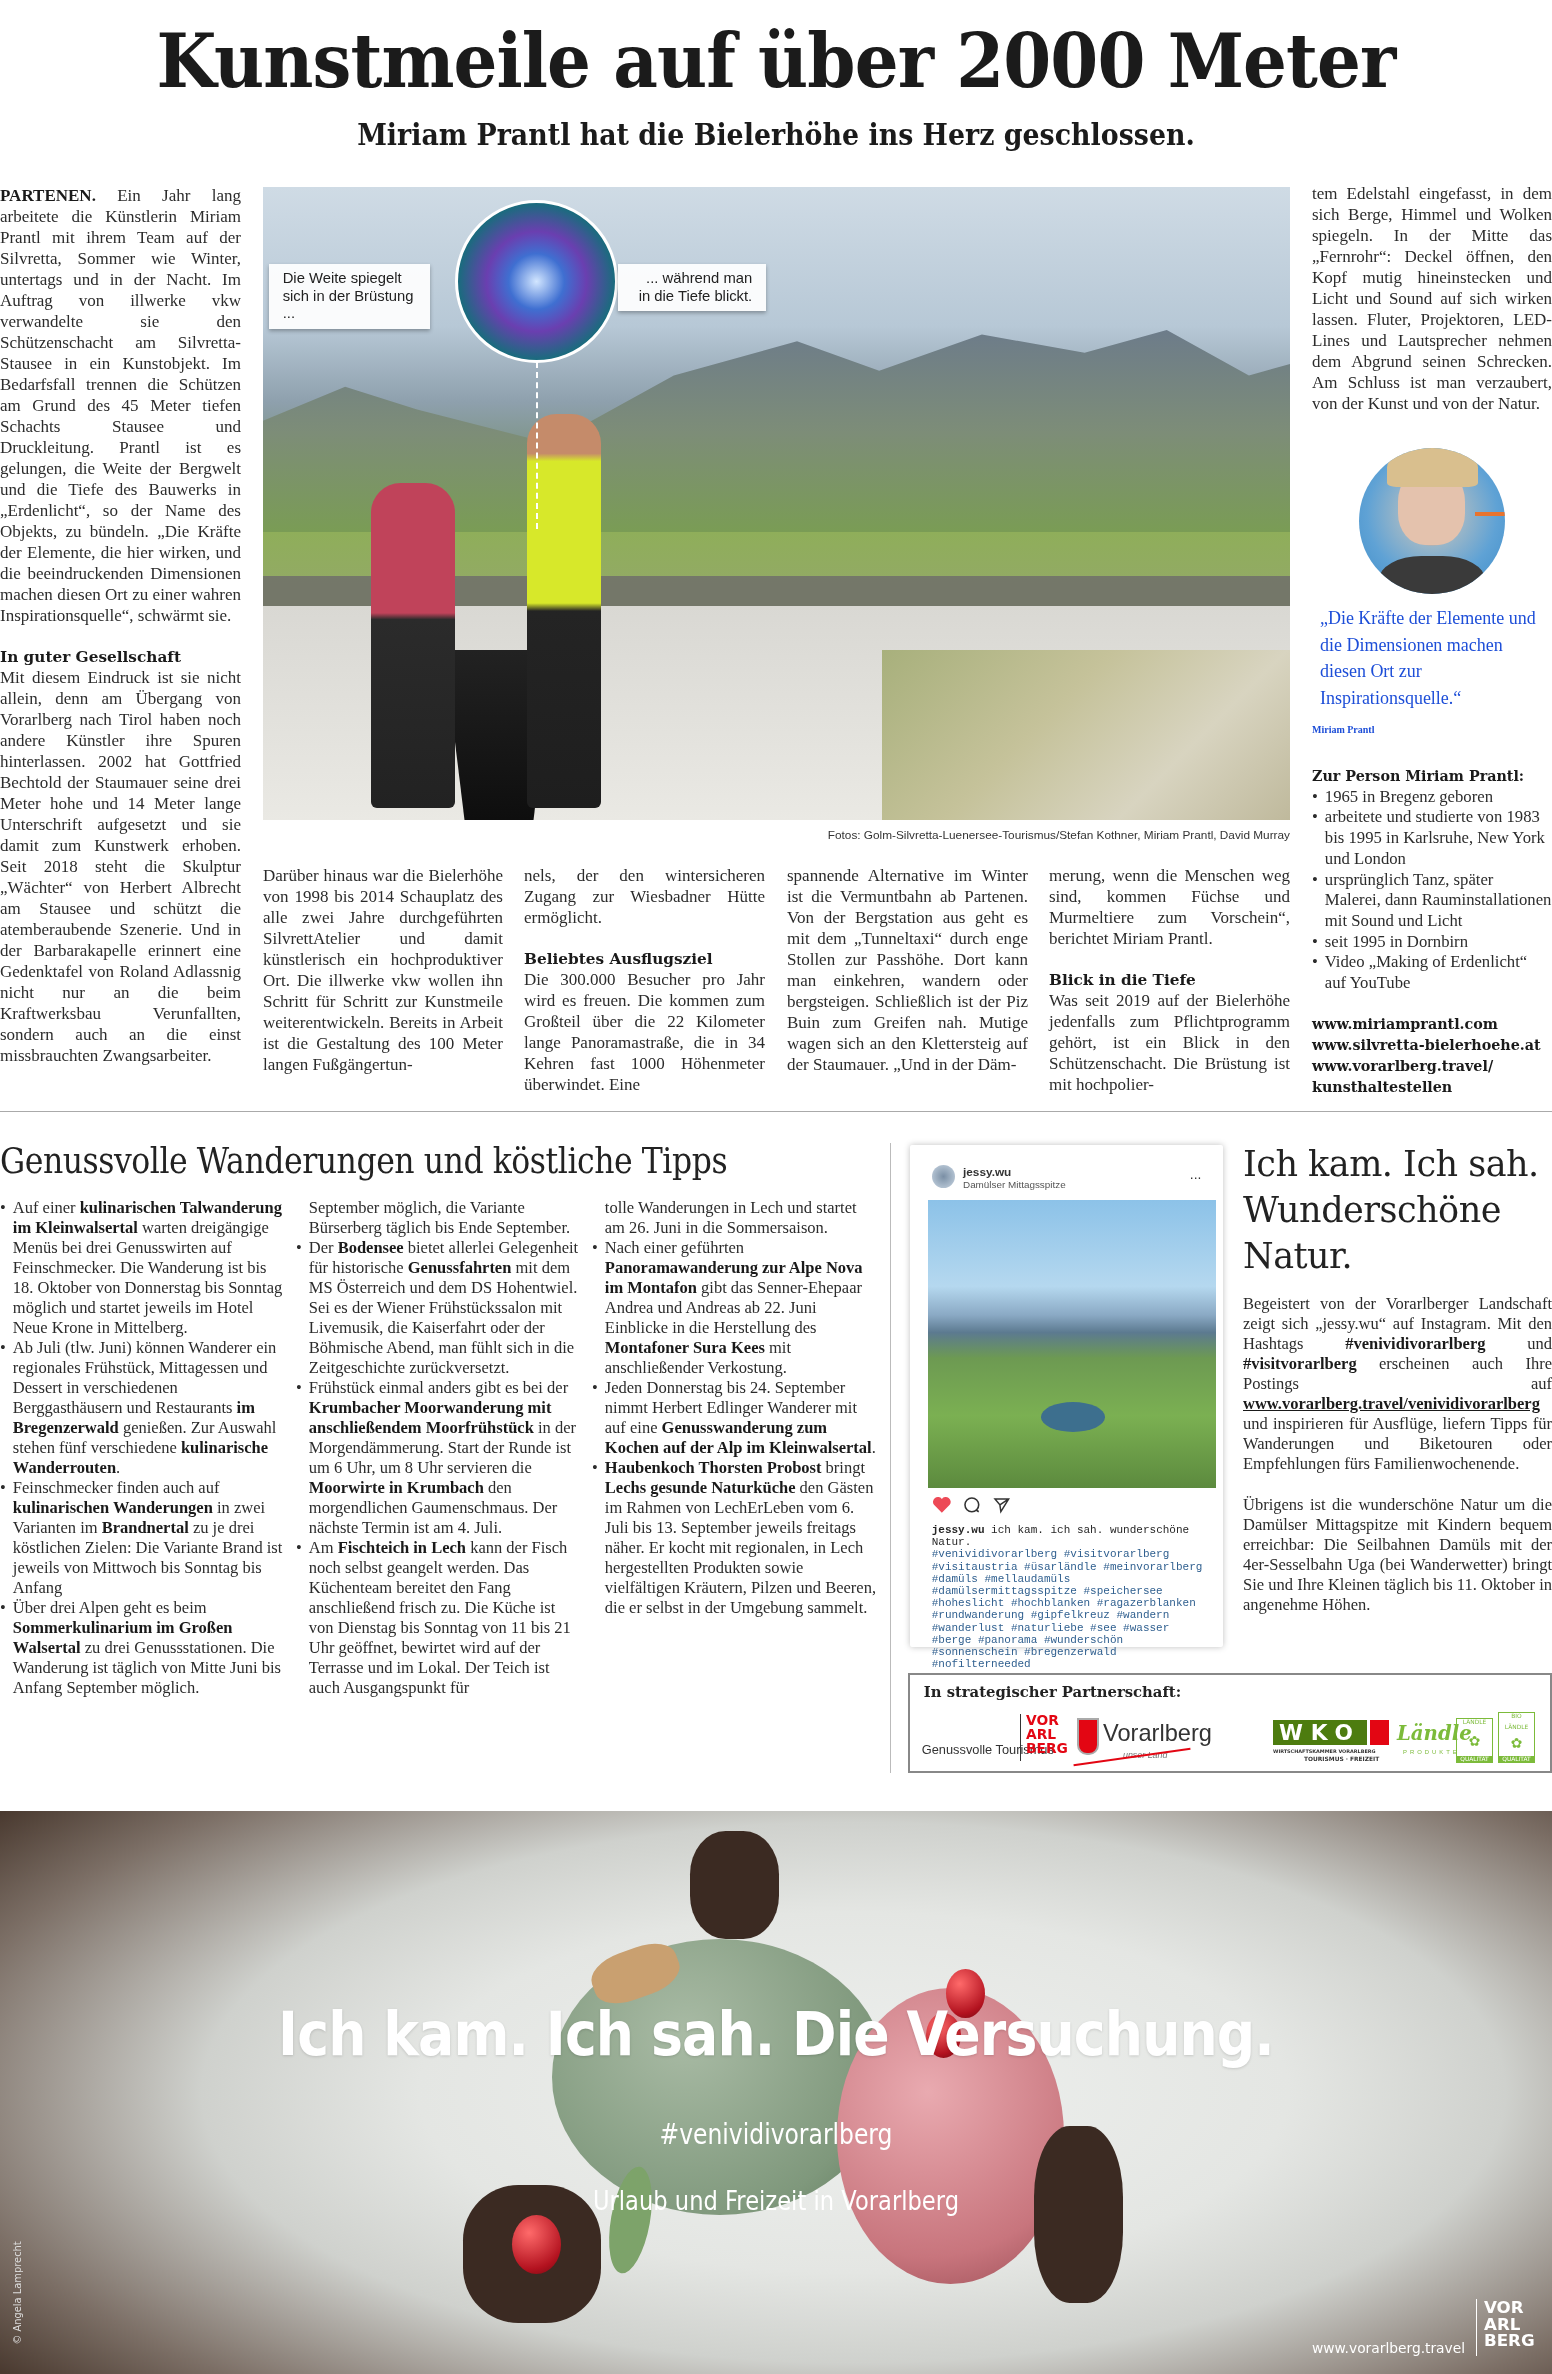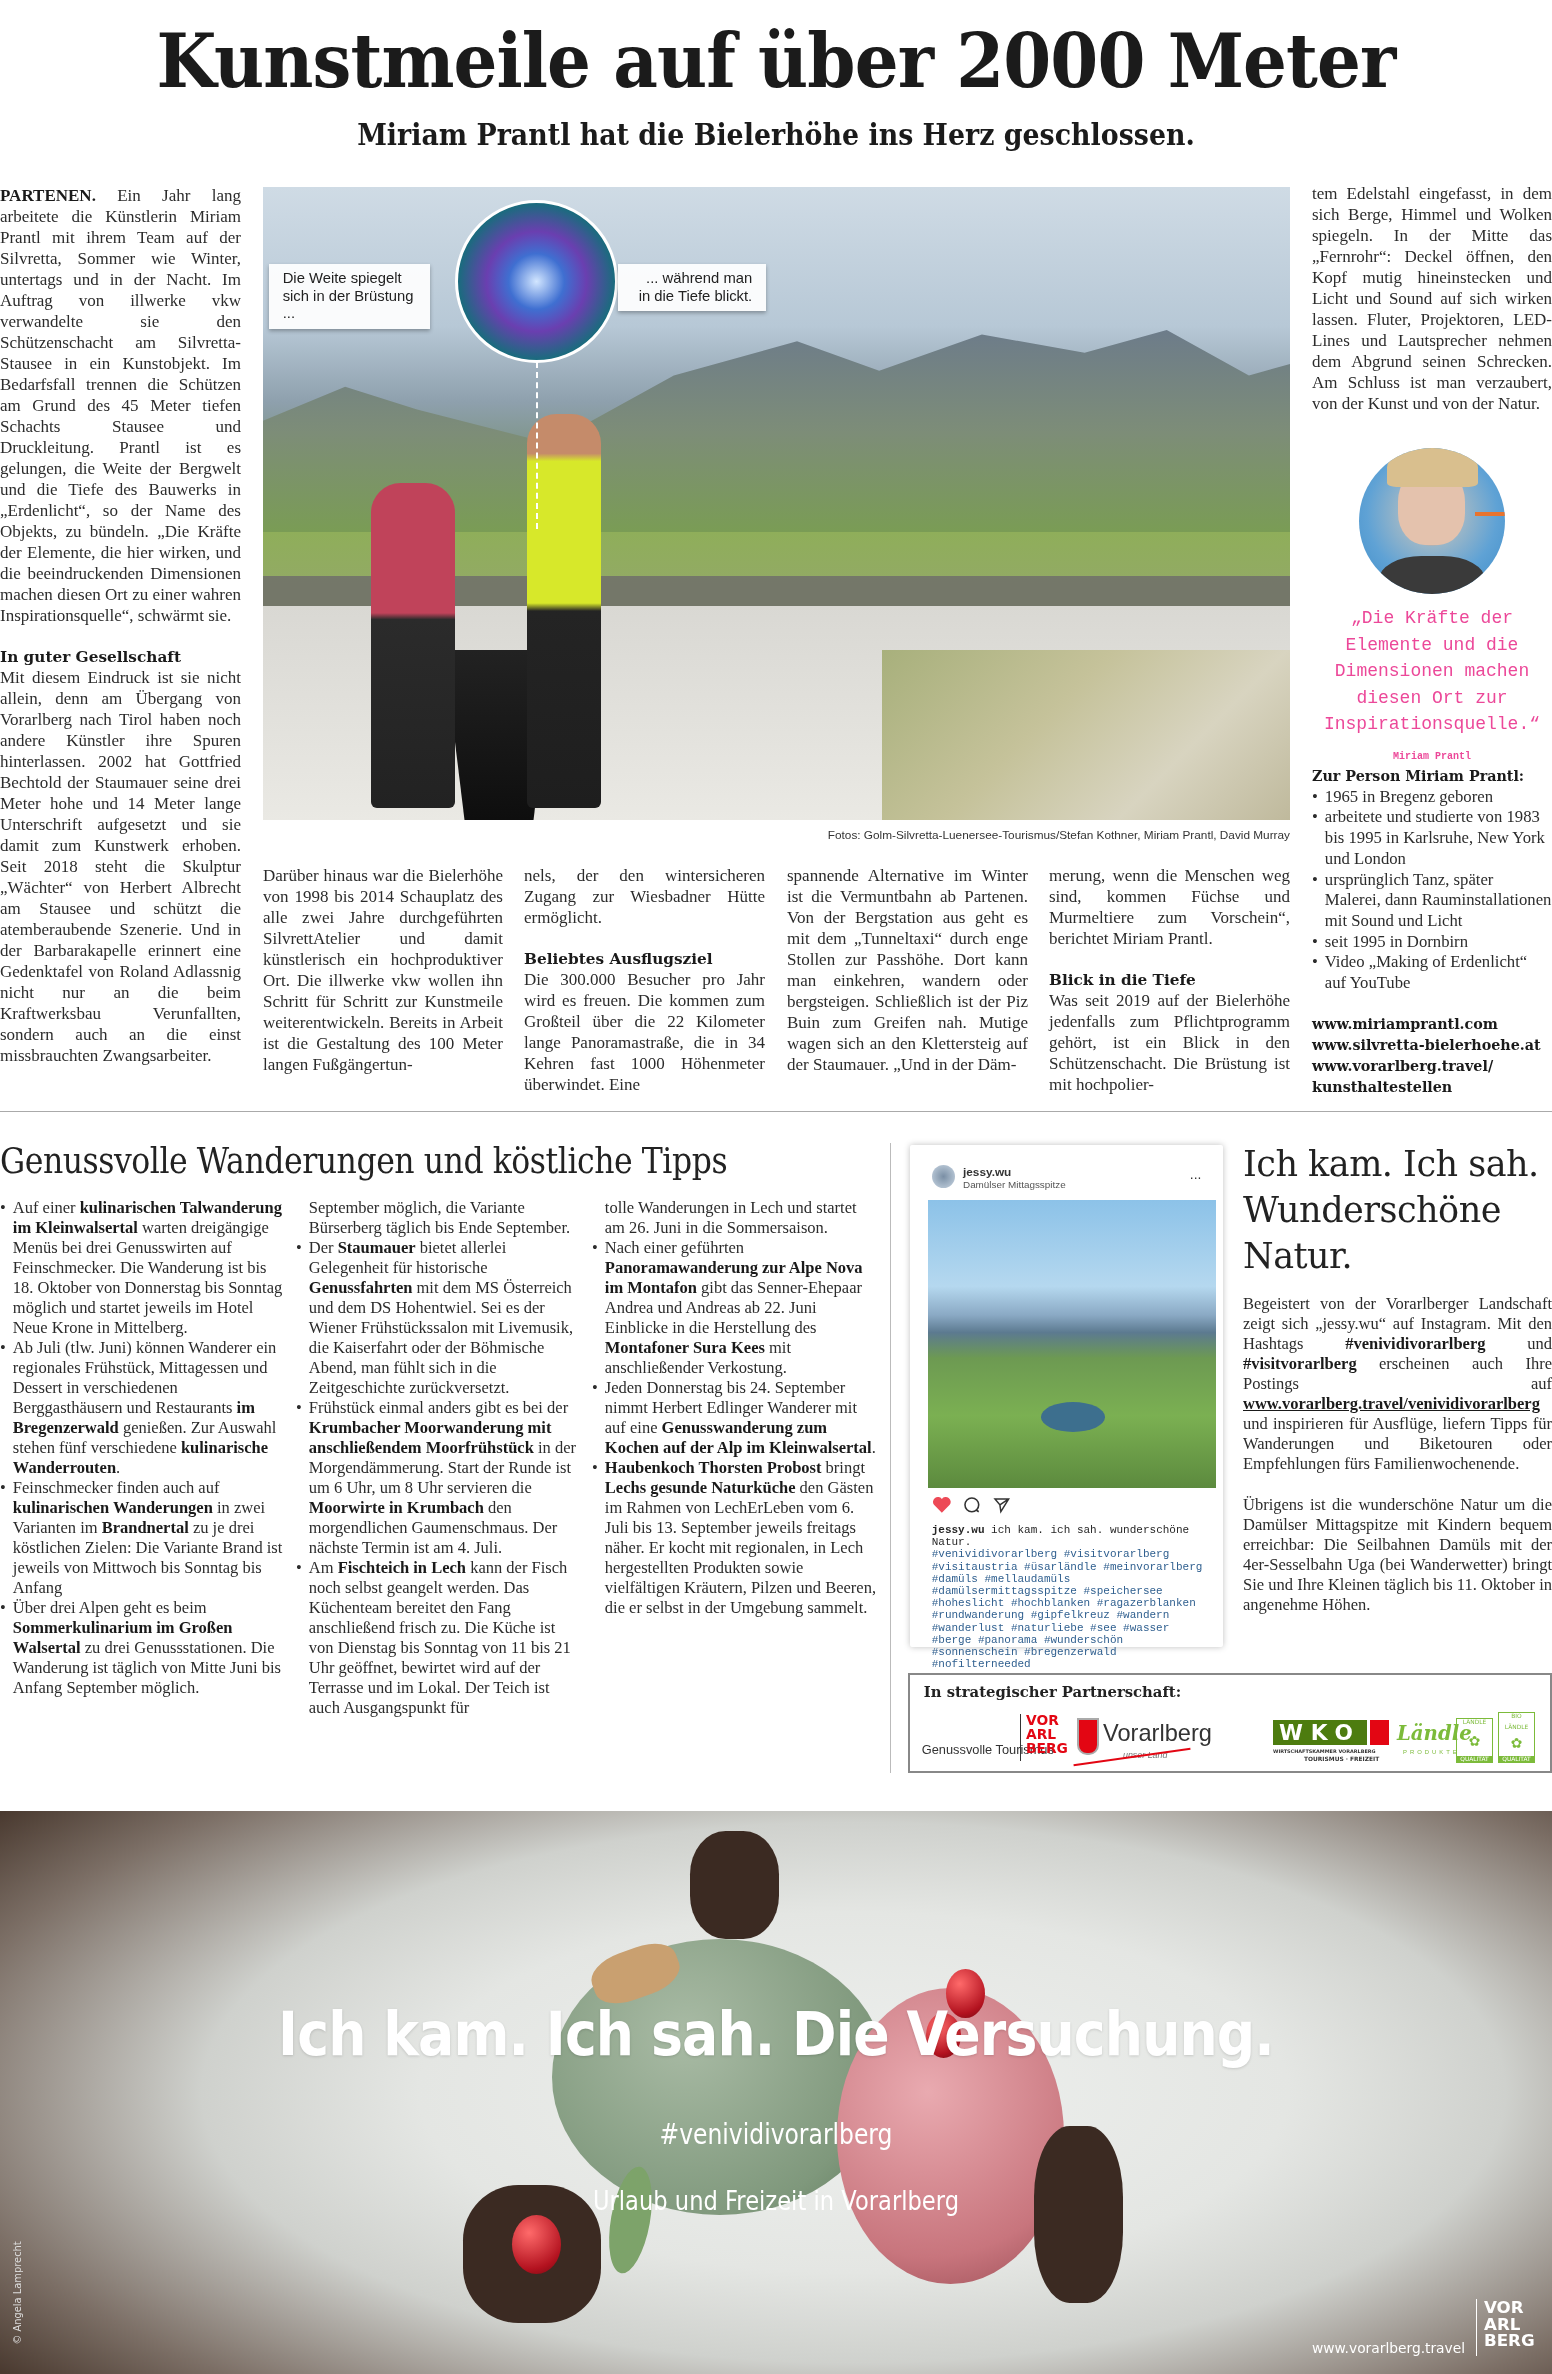--- a/index.html
+++ b/index.html
@@ -93,21 +93,21 @@
 
 <div class="abs col" style="left:1312px;top:183px;width:240px">
   <p>tem Edelstahl eingefasst, in dem sich Berge, Himmel und Wolken spiegeln. In der Mitte das „Fernrohr“: Deckel öffnen, den Kopf mutig hineinstecken und Licht und Sound auf sich wirken lassen. Fluter, Projektoren, LED-Lines und Lautsprecher nehmen dem Abgrund seinen Schrecken. Am Schluss ist man verzaubert, von der Kunst und von der Natur.</p>
 </div>
 <div class="abs" style="left:1359px;top:448px;width:146px;height:146px;border-radius:50%;background:radial-gradient(circle at 50% 45%,#e8c9b4 0%,#d6a98e 28%,#9ab6c8 30%,#5fa2d5 60%,#3b8ac7 100%);overflow:hidden">
   <div style="position:absolute;left:39px;top:17.7px;width:67px;height:79px;border-radius:45% 45% 40% 40%;background:#e4c2ad"></div>
   <div style="position:absolute;left:27.6px;top:0;width:91px;height:39px;border-radius:50% 50% 10% 10%;background:#d9bf8e"></div>
   <div style="position:absolute;left:19.7px;top:108px;width:106px;height:59px;border-radius:40% 40% 0 0;background:#3a3a3a"></div>
   <div style="position:absolute;left:116px;top:64px;width:29.6px;height:3.9px;background:#e8742e"></div>
 </div>
-<div class="abs" style="left:1312px;top:605px;width:240px;text-align:center;font-family:Liberation Mono, monospace;font-size:18px;line-height:26.6px;color:#ec4899">
+<div class="abs" style="left:1312px;top:605px;width:240px;font-family:Liberation Serif, serif;font-size:18px;line-height:26.6px;color:#1d4ed8">
   <div style="padding:0 7.9px">„Die Kräfte der Elemente und die Dimensionen machen diesen Ort zur Inspirationsquelle.“</div>
   <div style="font-weight:bold;font-size:10px;margin-top:6px">Miriam Prantl</div>
 </div>
 <div class="abs" style="left:1312px;top:766px;width:240px;font-family:'Liberation Serif',serif;font-size:16.7px;line-height:20.7px;color:#2c2c2c">
   <div style="font-family:'DejaVu Serif',serif;font-weight:bold;font-size:14.3px;color:#1a1a1a">Zur Person Miriam Prantl:</div>
   <ul class="list" style="font-size:16.7px;line-height:20.7px">
     <li>1965 in Bregenz geboren</li>
     <li>arbeitete und studierte von 1983 bis 1995 in Karlsruhe, New York und London</li>
     <li>ursprünglich Tanz, später Malerei, dann Rauminstallationen mit Sound und Licht</li>
     <li>seit 1995 in Dornbirn</li>
@@ -125,21 +125,21 @@
 
 <div class="abs sec-title" style="left:0;top:1141px;width:887px">Genussvolle Wanderungen und köstliche Tipps</div>
 <ul class="abs list" style="left:0;top:1198px;width:286px">
   <li>Auf einer <b>kulinarischen Talwanderung im Kleinwalsertal</b> warten dreigängige Menüs bei drei Genusswirten auf Feinschmecker. Die Wanderung ist bis 18. Oktober von Donnerstag bis Sonntag möglich und startet jeweils im Hotel Neue Krone in Mittelberg.</li>
   <li>Ab Juli (tlw. Juni) können Wanderer ein regionales Frühstück, Mittagessen und Dessert in verschiedenen Berggasthäusern und Restaurants <b>im Bregenzerwald</b> genießen. Zur Auswahl stehen fünf verschiedene <b>kulinarische Wanderrouten</b>.</li>
   <li>Feinschmecker finden auch auf <b>kulinarischen Wanderungen</b> in zwei Varianten im <b>Brandnertal</b> zu je drei köstlichen Zielen: Die Variante Brand ist jeweils von Mittwoch bis Sonntag bis Anfang</li>
   <li>Über drei Alpen geht es beim <b>Sommerkulinarium im Großen Walsertal</b> zu drei Genussstationen. Die Wanderung ist täglich von Mitte Juni bis Anfang September möglich.</li>
 </ul>
 <ul class="abs list" style="left:296px;top:1198px;width:286px">
   <li style="padding-left:12.8px" class="nob">September möglich, die Variante Bürserberg täglich bis Ende September.</li>
-  <li>Der <b>Staumauer</b> bietet allerlei Gelegenheit für historische <b>Genussfahrten</b> mit dem MS Österreich und dem DS Hohentwiel. Sei es der Wiener Frühstückssalon mit Livemusik, die Kaiserfahrt oder der Böhmische Abend, man fühlt sich in die Zeitgeschichte zurückversetzt.</li>
+  <li>Der <b>Bodensee</b> bietet allerlei Gelegenheit für historische <b>Genussfahrten</b> mit dem MS Österreich und dem DS Hohentwiel. Sei es der Wiener Frühstückssalon mit Livemusik, die Kaiserfahrt oder der Böhmische Abend, man fühlt sich in die Zeitgeschichte zurückversetzt.</li>
   <li>Frühstück einmal anders gibt es bei der <b>Krumbacher Moorwanderung mit anschließendem Moorfrühstück</b> in der Morgendämmerung. Start der Runde ist um 6 Uhr, um 8 Uhr servieren die <b>Moorwirte in Krumbach</b> den morgendlichen Gaumenschmaus. Der nächste Termin ist am 4. Juli.</li>
   <li>Am <b>Fischteich in Lech</b> kann der Fisch noch selbst geangelt werden. Das Küchenteam bereitet den Fang anschließend frisch zu. Die Küche ist von Dienstag bis Sonntag von 11 bis 21 Uhr geöffnet, bewirtet wird auf der Terrasse und im Lokal. Der Teich ist auch Ausgangspunkt für</li>
 </ul>
 <style>.nob::before{content:""!important}</style>
 <div class="abs" style="left:592px;top:1198px;width:286px">
   <ul class="list">
     <li class="nob">tolle Wanderungen in Lech und startet am 26. Juni in die Sommersaison.</li>
     <li>Nach einer geführten <b>Panoramawanderung zur Alpe Nova im Montafon</b> gibt das Senner-Ehepaar Andrea und Andreas ab 22. Juni Einblicke in die Herstellung des <b>Montafoner Sura Kees</b> mit anschließender Verkostung.</li>
     <li>Jeden Donnerstag bis 24. September nimmt Herbert Edlinger Wanderer mit auf eine <b>Genusswanderung zum Kochen auf der Alp im Kleinwalsertal</b>.</li>
     <li><b>Haubenkoch Thorsten Probost</b> bringt <b>Lechs gesunde Naturküche</b> den Gästen im Rahmen von LechErLeben vom 6. Juli bis 13. September jeweils freitags näher. Er kocht mit regionalen, in Lech hergestellten Produkten sowie vielfältigen Kräutern, Pilzen und Beeren, die er selbst in der Umgebung sammelt.</li>

